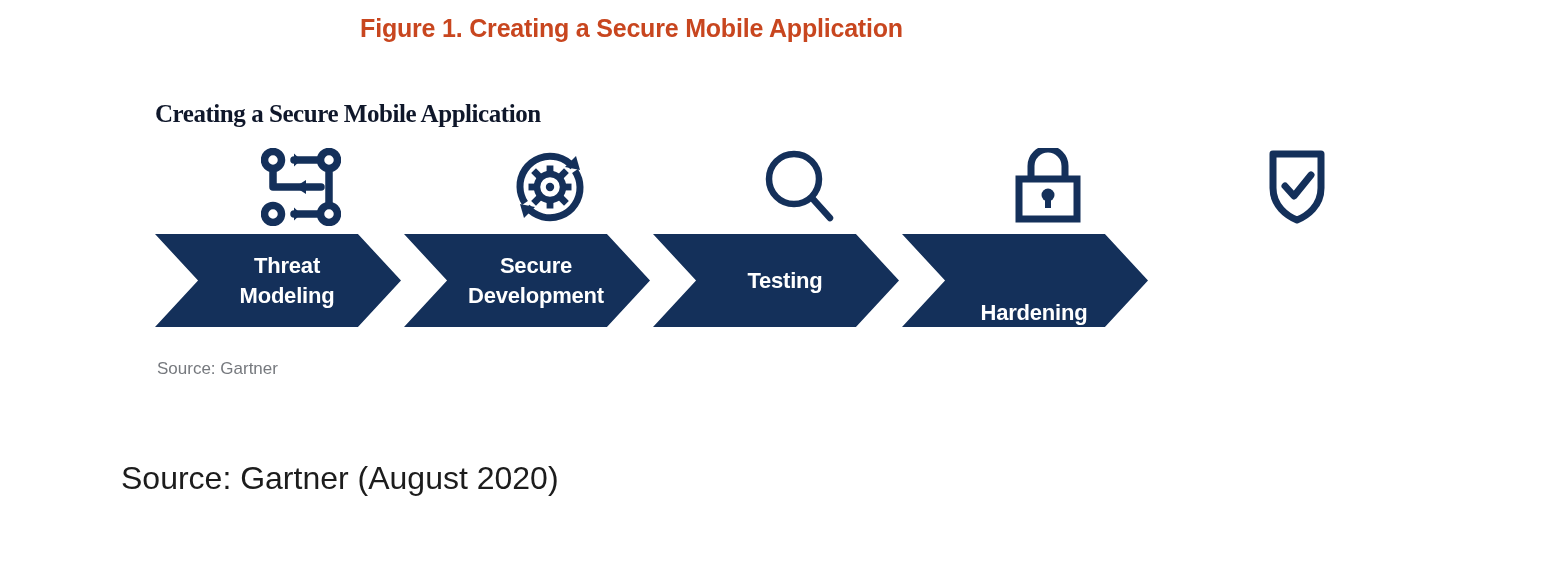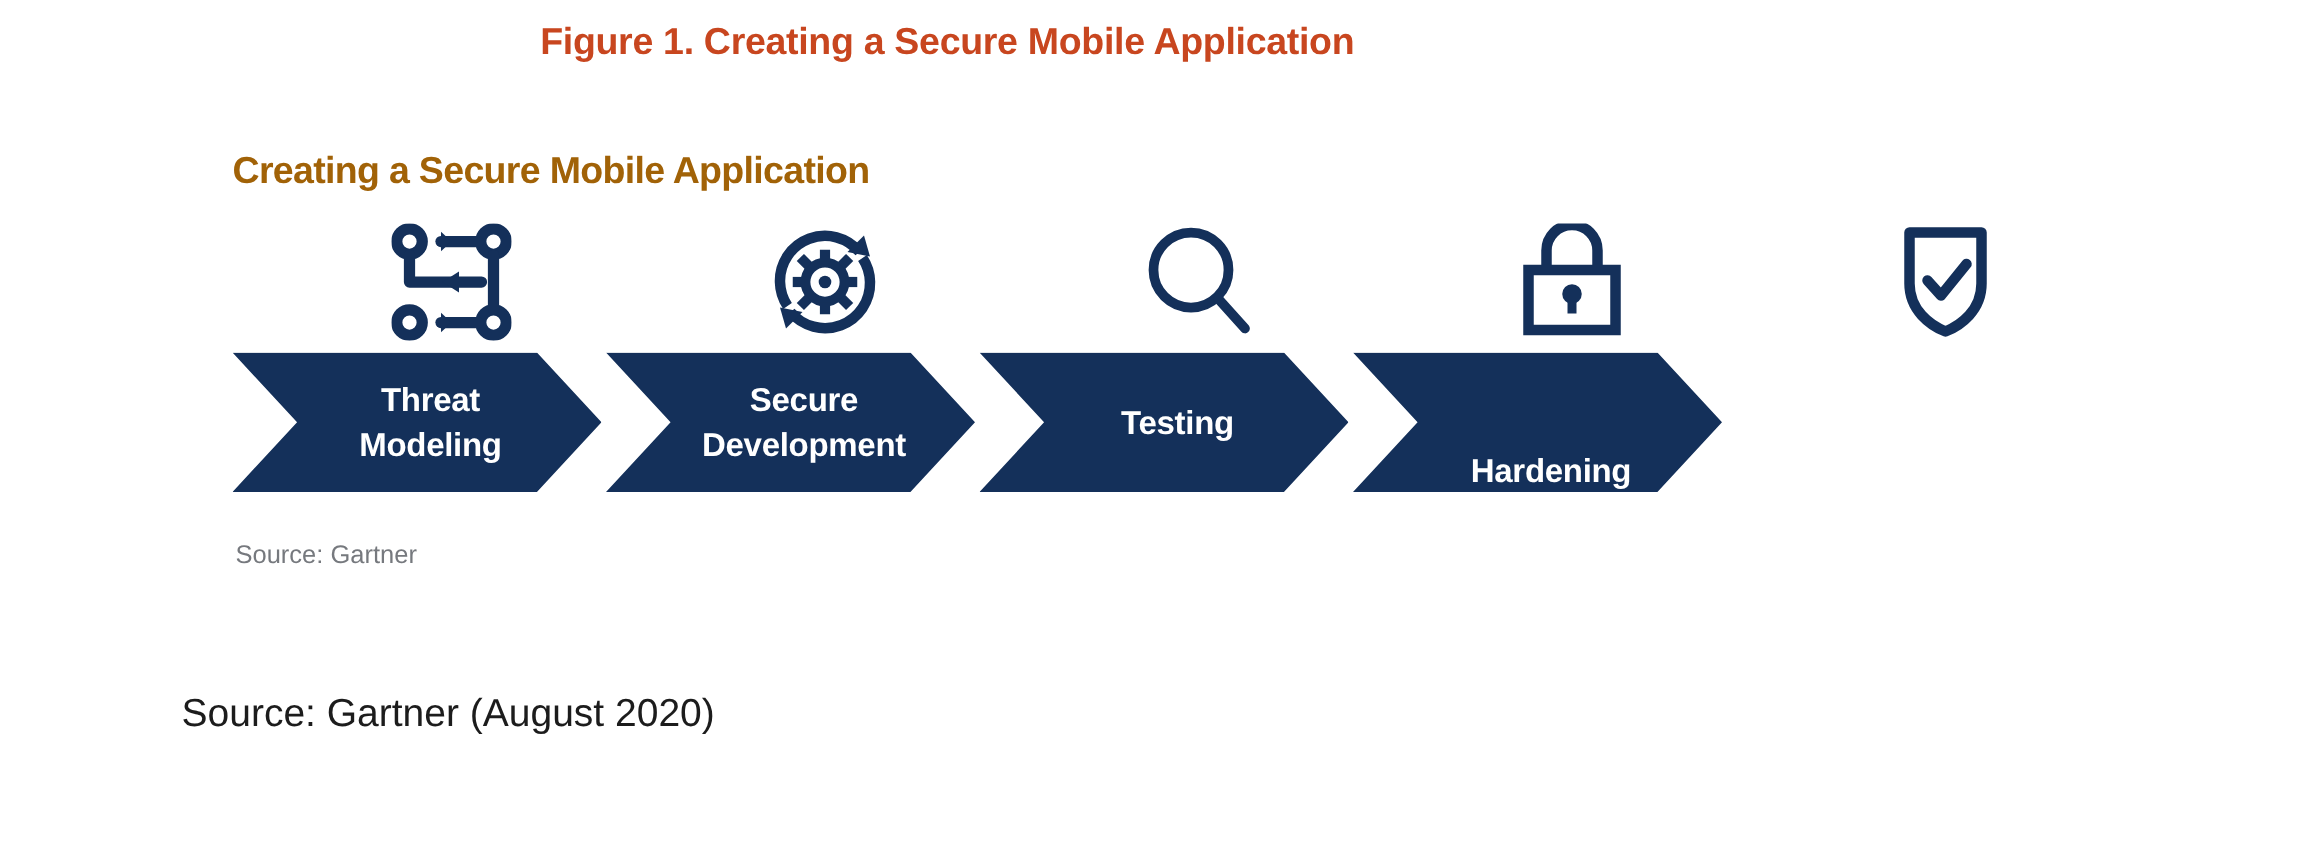--- a/index.html
+++ b/index.html
@@ -34,24 +34,24 @@
   .graphic {
     position: absolute;
     top: 100px;
     left: 155px;
     width: 1270px;
   }
 
   .graphic-heading {
     font-size: 25px;
     font-weight: 700;
-    color: #a16207;
+    color: #0f172a;
     letter-spacing: -0.45px;
     margin: 0 0 16px 0;
-    font-family: Liberation Sans, sans-serif;
+    font-family: Liberation Serif, serif;
     white-space: nowrap;
   }
 
   
   .icon-row {
     position: relative;
     height: 82px;
     width: 1253px;
     margin-left: 23px;
   }
@@ -106,21 +106,21 @@
     font-size: 17px;
     line-height: 1.95;
     font-family: "Liberation Sans", sans-serif;
   }
 
   
   .bottom-source {
     position: absolute;
     left: 121px;
     top: 460px;
-    font-size: 26px;
+    font-size: 32px;
     color: #1c1c1c;
     font-family: "Liberation Sans", sans-serif;
     white-space: nowrap;
   }
 </style>
 </head>
 <body>
 
 <div class="figure-title">Figure 1. Creating a Secure Mobile Application</div>
 

